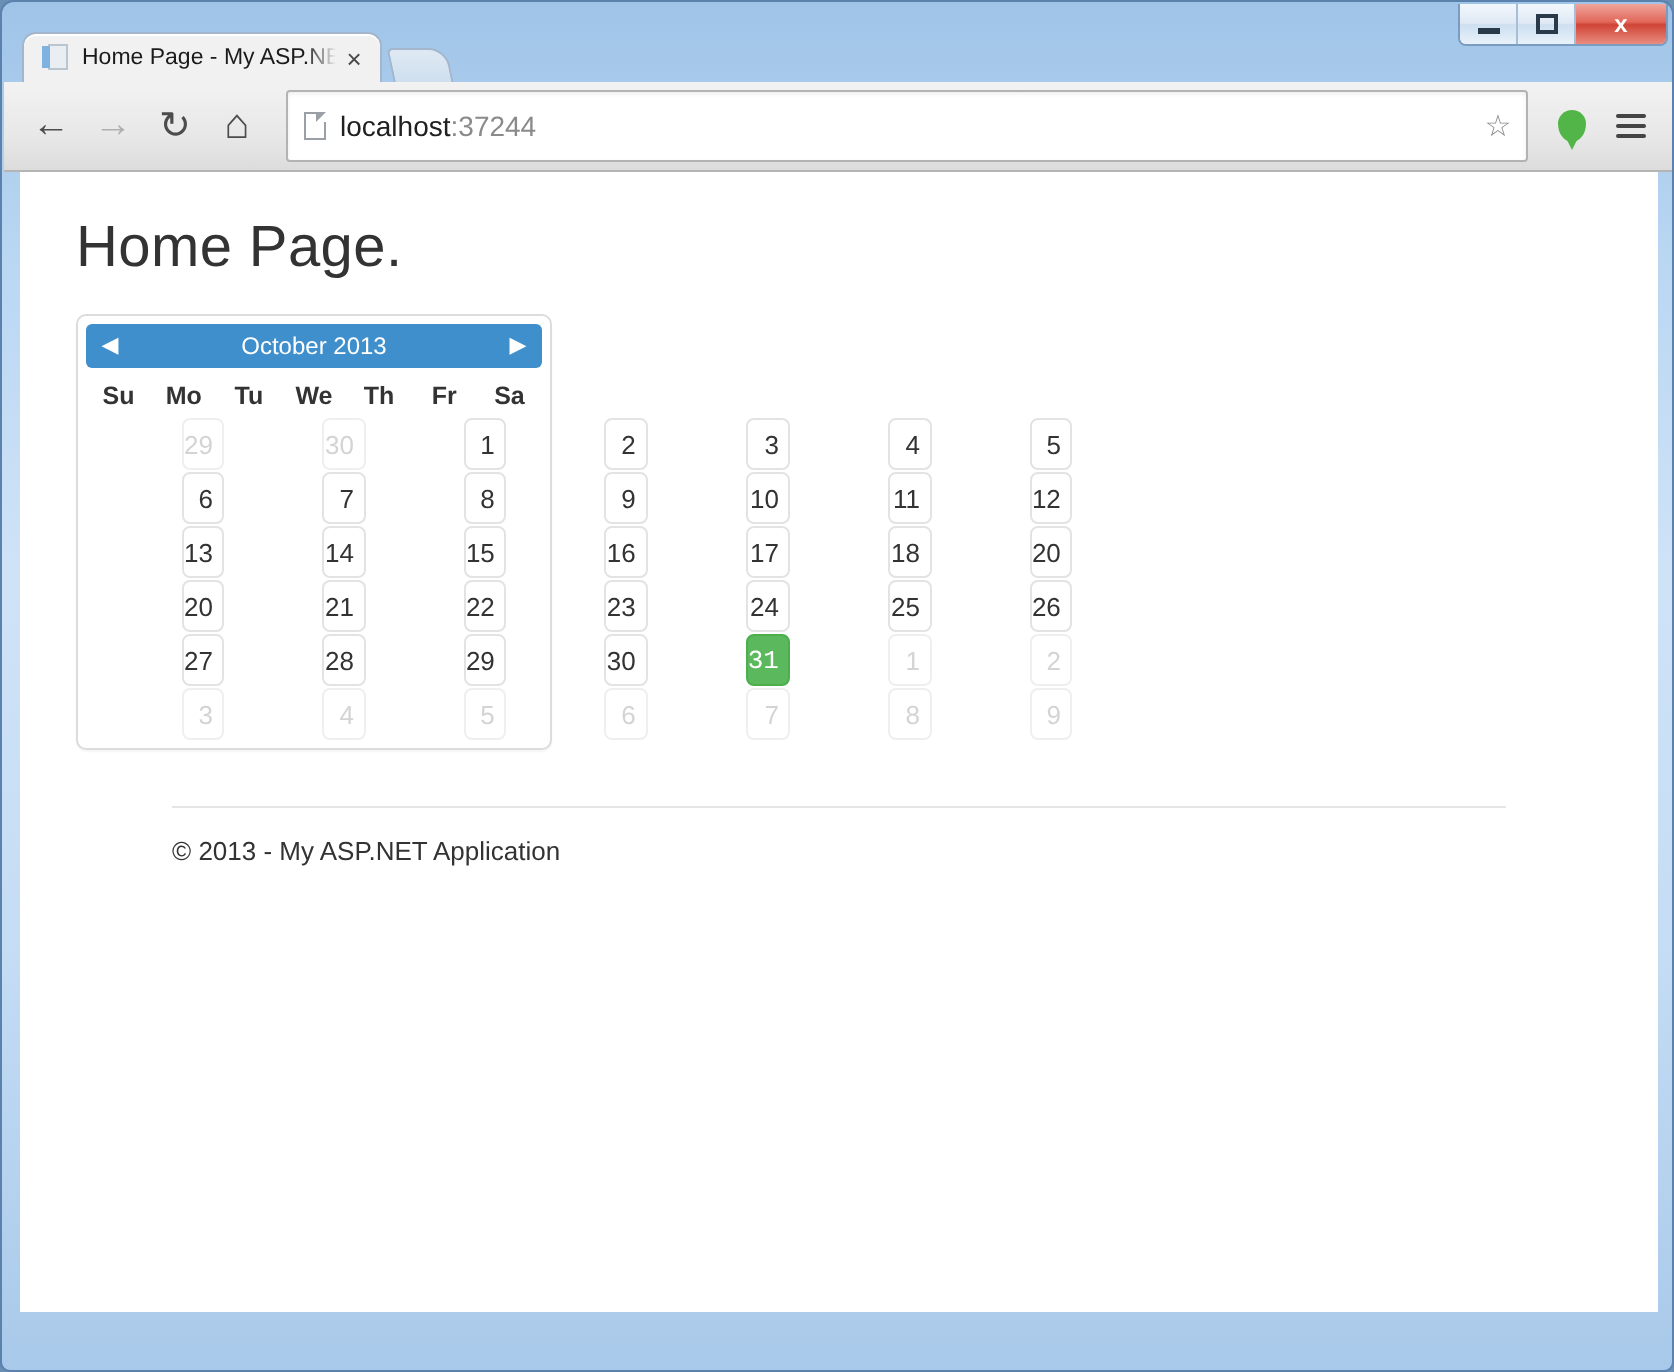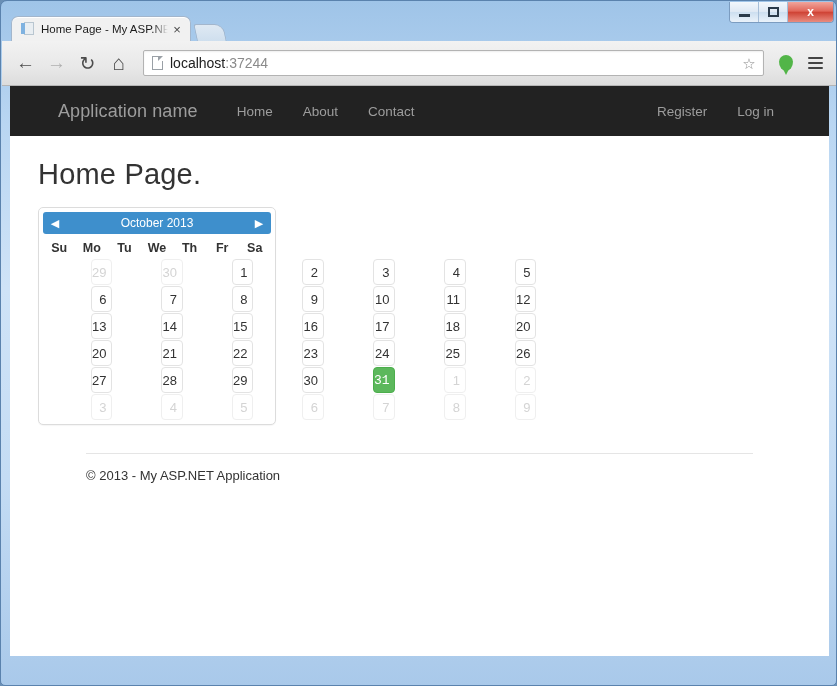--- a/index.html
+++ b/index.html
@@ -105,21 +105,21 @@
     display: flex; align-items: center;
     padding: 0 9px;
   }
   .navbtn {
     width: 29px; height: 29px; margin-right: 2px;
     display: flex; align-items: center; justify-content: center;
     color: #4c4c4c;
   }
   .navbtn.disabled { color: #b0b0b0; }
   .omnibox {
-    flex: 1 1 auto; height: 26px; margin: 0 6px 0 8px;
+    flex: 1 1 auto; height: 36px; margin: 0 6px 0 8px;
     background: #fff;
     border: 1px solid #b3b3b3;
     border-radius: 2px;
     display: flex; align-items: center;
     padding: 0 4px 0 8px;
     box-shadow: inset 0 1px 2px rgba(0,0,0,0.07);
   }
   .omnibox .docicon {
     width: 11px; height: 14px; flex: 0 0 11px; margin-right: 7px;
     background:#fff; border:1px solid #9aa0a6;
@@ -292,32 +292,20 @@
       <span class="hamburger">
           <i></i>
           <i></i>
           <i></i>
         </span>
     </div>
   </div>
 
   <div class="viewport">
 
-    <div class="site-nav">
-      <div class="brand">Application name</div>
-      <div class="navlinks">
-        <a class="navlink">Home</a>
-        <a class="navlink">About</a>
-        <a class="navlink">Contact</a>
-      </div>
-      <div class="nav-right">
-        <a class="navlink">Register</a>
-        <a class="navlink">Log in</a>
-      </div>
-    </div>
 
     <div class="container">
       <h1 class="page-title">Home Page.</h1>
 
       <div class="datepicker">
         <div class="dp-header">
           <span class="dp-arrow">◀</span>
           <span class="dp-title">October 2013</span>
           <span class="dp-arrow">▶</span>
         </div>

